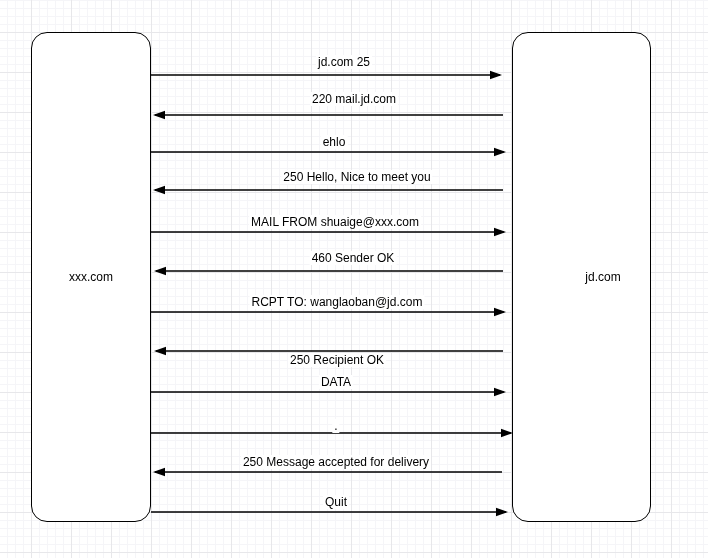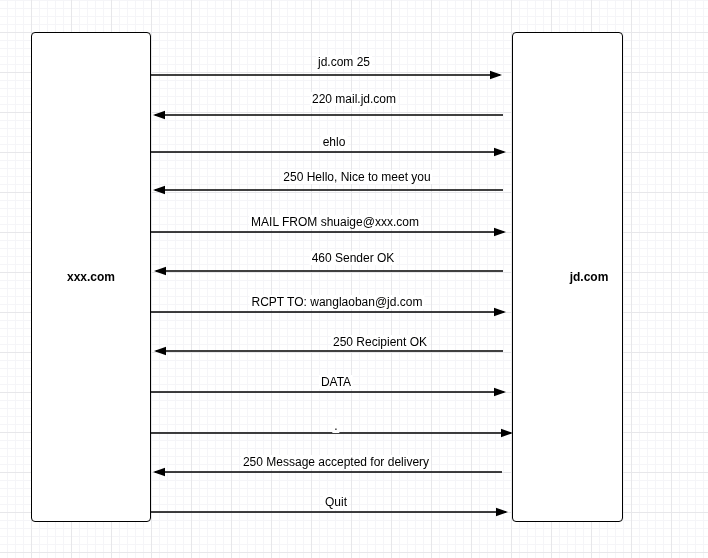--- a/index.html
+++ b/index.html
@@ -20,28 +20,27 @@
       linear-gradient(to right, #f5f5f8 1px, transparent 1px),
       linear-gradient(to bottom, #f5f5f8 1px, transparent 1px);
     background-size: 40px 40px, 40px 40px, 8px 8px, 8px 8px;
     background-position: 31px 0px, 0px 32px, 7px 0px, 0px 0px;
   }
   .actor {
     position: absolute;
     box-sizing: border-box;
     background: #ffffff;
     border: 1.3px solid #000000;
-    border-radius: 4px;
+    border-radius: 16px;
     display: flex;
     align-items: center;
     justify-content: center;
     font-size: 12px;
     color: #000000;
     z-index: 1;
-    font-weight: bold;
   }
   #arrow-layer {
     position: absolute;
     left: 0;
     top: 0;
     z-index: 2;
   }
   .msg-label {
     position: absolute;
     transform: translate(-50%, -50%);
@@ -65,21 +64,21 @@
 </style>
 </head>
 <body>
 
 <div id="canvas">
 
   <div class="actor" id="actor-client" style="left: 31px; top: 32px; width: 120px; height: 490px;">
     <span>xxx.com</span>
   </div>
 
-  <div class="actor" id="actor-server" style="left: 512px; top: 32px; width: 111px; height: 490px; padding-left: 43px;">
+  <div class="actor" id="actor-server" style="left: 512px; top: 32px; width: 139px; height: 490px; padding-left: 43px;">
     <span>jd.com</span>
   </div>
 
   <svg id="arrow-layer" width="708" height="558">
       <g>
         <line x1="151" y1="75" x2="500" y2="75" stroke="#000000" stroke-width="1.3"></line>
         <polygon points="502,75 490,70.7 490,79.3" fill="#000000"></polygon>
       </g>
       <g>
         <line x1="503" y1="115" x2="155" y2="115" stroke="#000000" stroke-width="1.3"></line>
@@ -128,21 +127,21 @@
     </svg>
 
   <div id="label-layer">
       <div class="msg-label" style="left: 344px; top: 62px;">jd.com 25</div>
       <div class="msg-label" style="left: 354px; top: 99px;">220 mail.jd.com</div>
       <div class="msg-label" style="left: 334px; top: 142px;">ehlo</div>
       <div class="msg-label" style="left: 357px; top: 177px;">250 Hello, Nice to meet you</div>
       <div class="msg-label" style="left: 335px; top: 222px;">MAIL FROM shuaige@xxx.com</div>
       <div class="msg-label" style="left: 353px; top: 258px;">460 Sender OK</div>
       <div class="msg-label" style="left: 337px; top: 302px;">RCPT TO: wanglaoban@jd.com</div>
-      <div class="msg-label" style="left: 337px; top: 342px; margin-left: 43px;">250 Recipient OK</div>
+      <div class="msg-label" style="left: 337px; top: 360px;">250 Recipient OK</div>
       <div class="msg-label" style="left: 336px; top: 382px;">DATA</div>
       <div class="msg-label" style="left: 336px; top: 426px;">.</div>
       <div class="msg-label" style="left: 336px; top: 462px;">250 Message accepted for delivery</div>
       <div class="msg-label" style="left: 336px; top: 502px;">Quit</div>
     </div>
 
 
 </div>
 
 </body></html>

